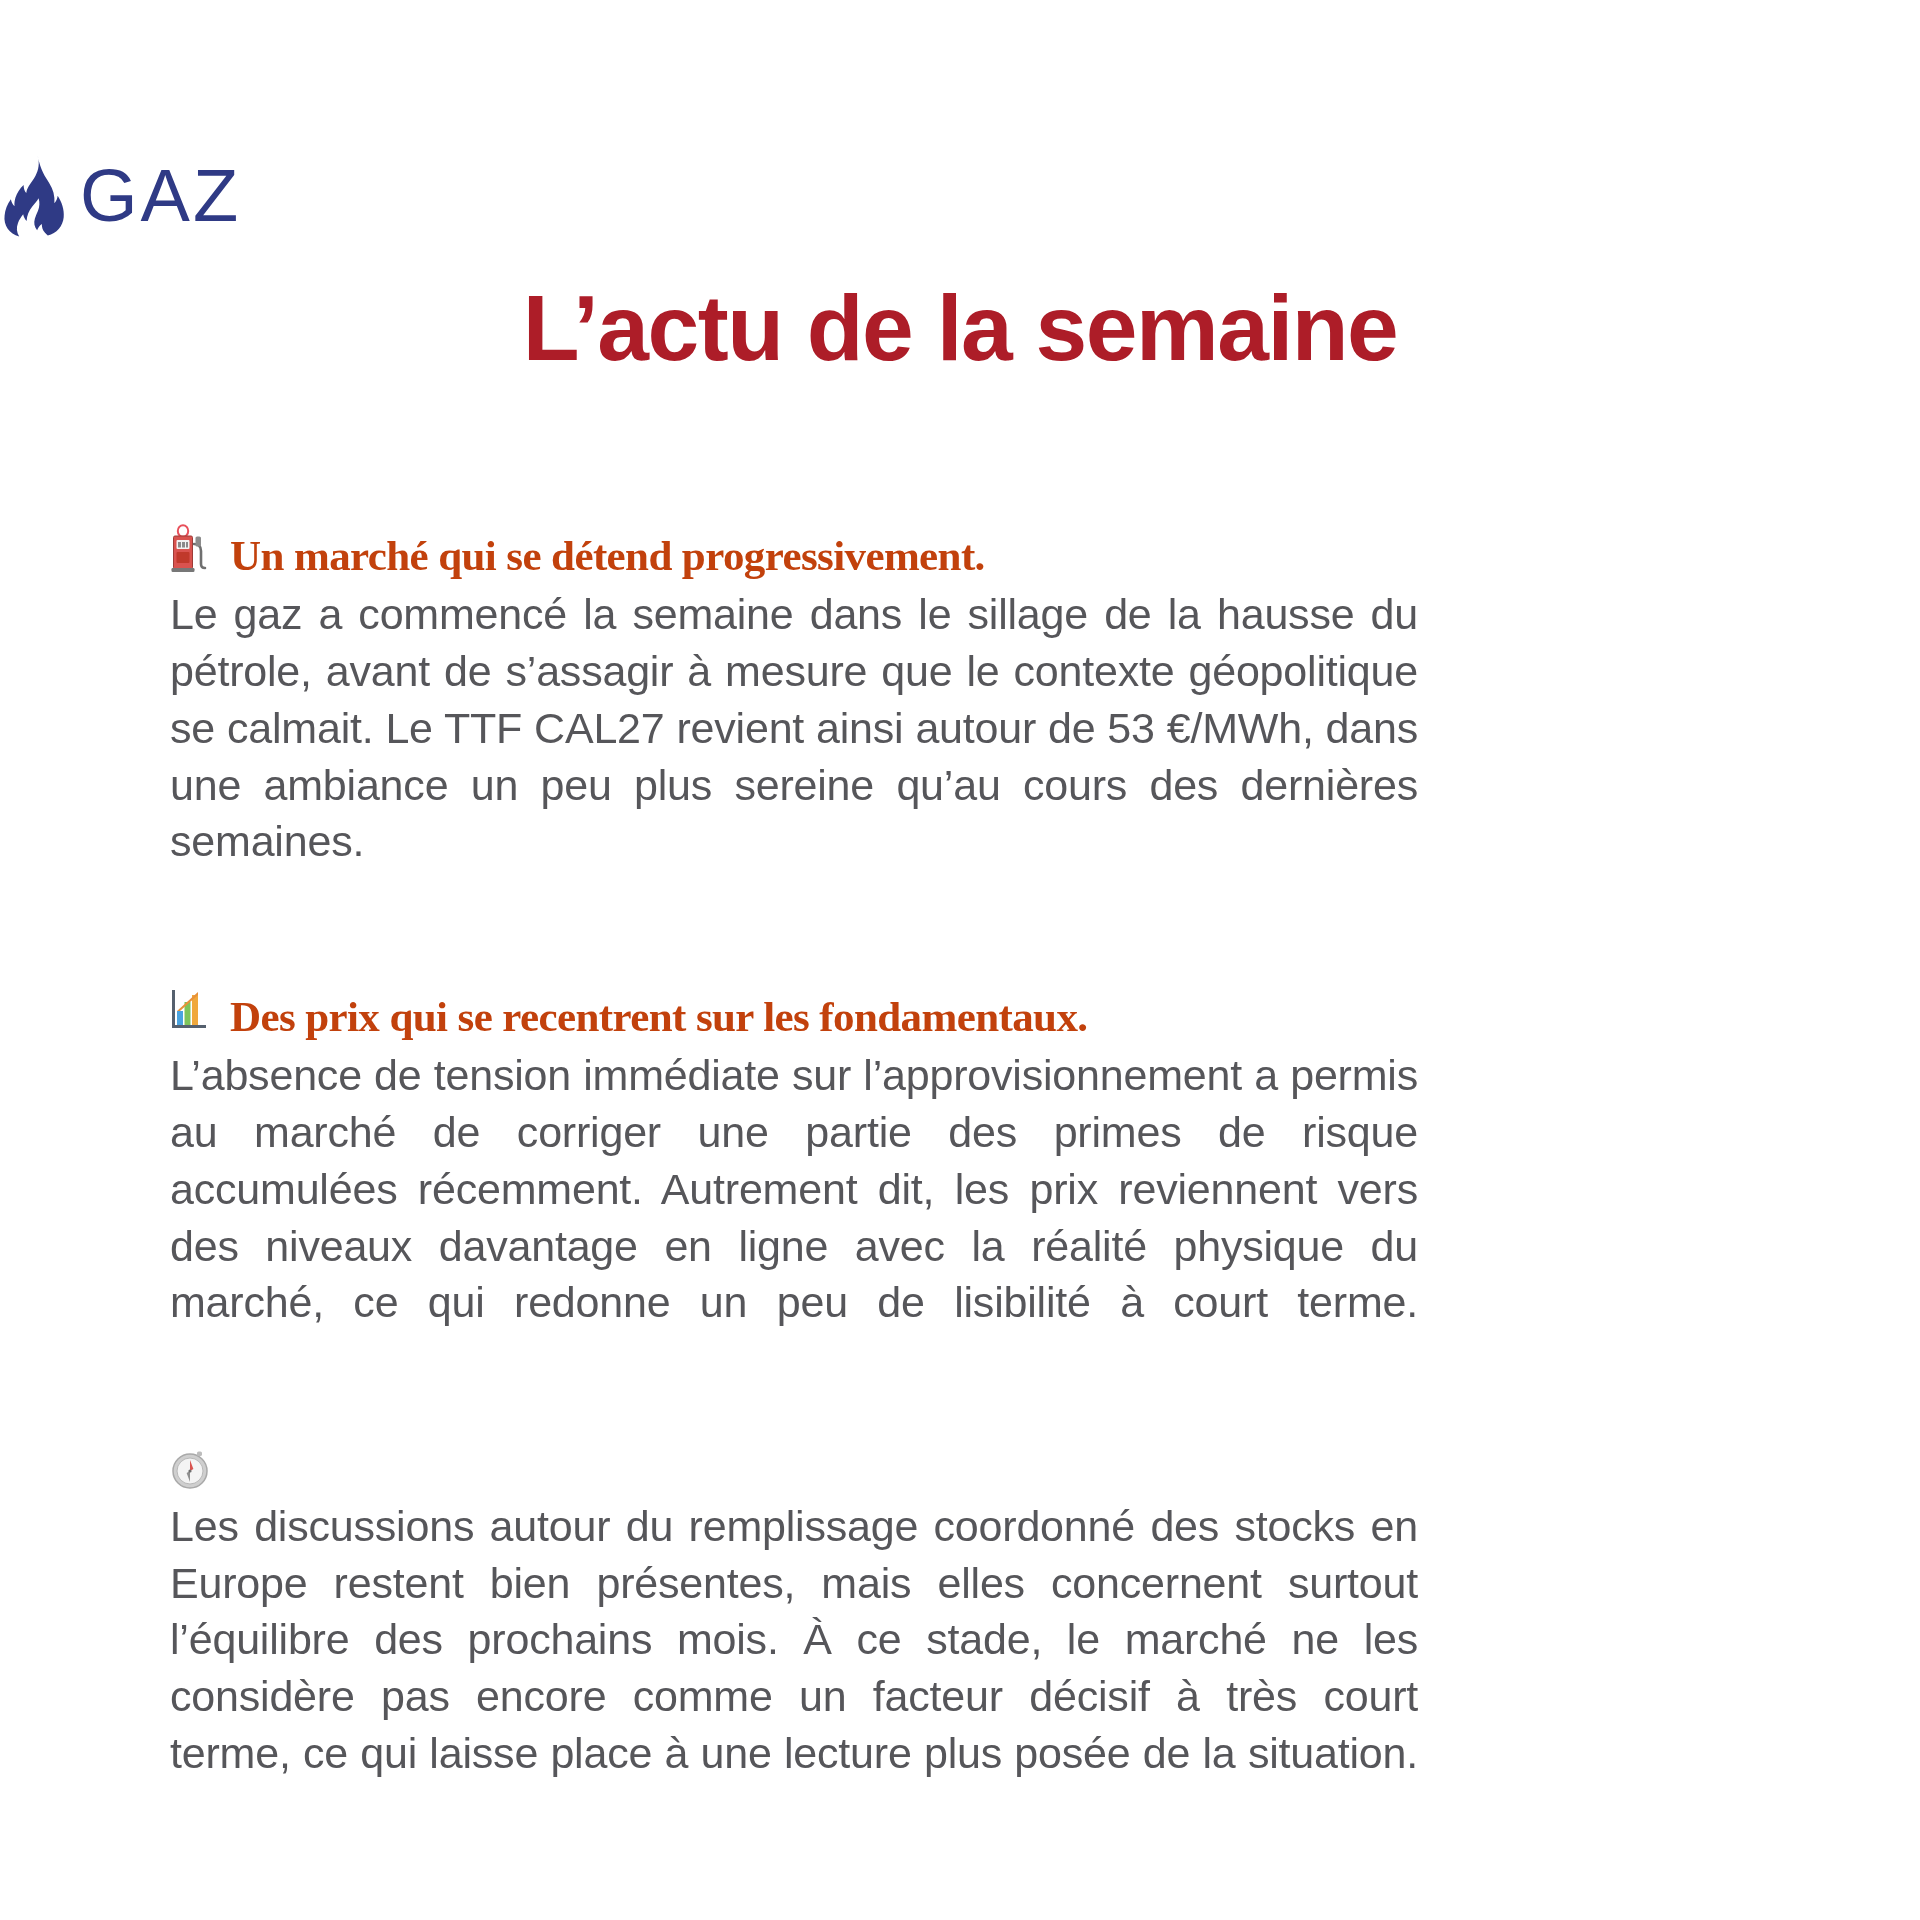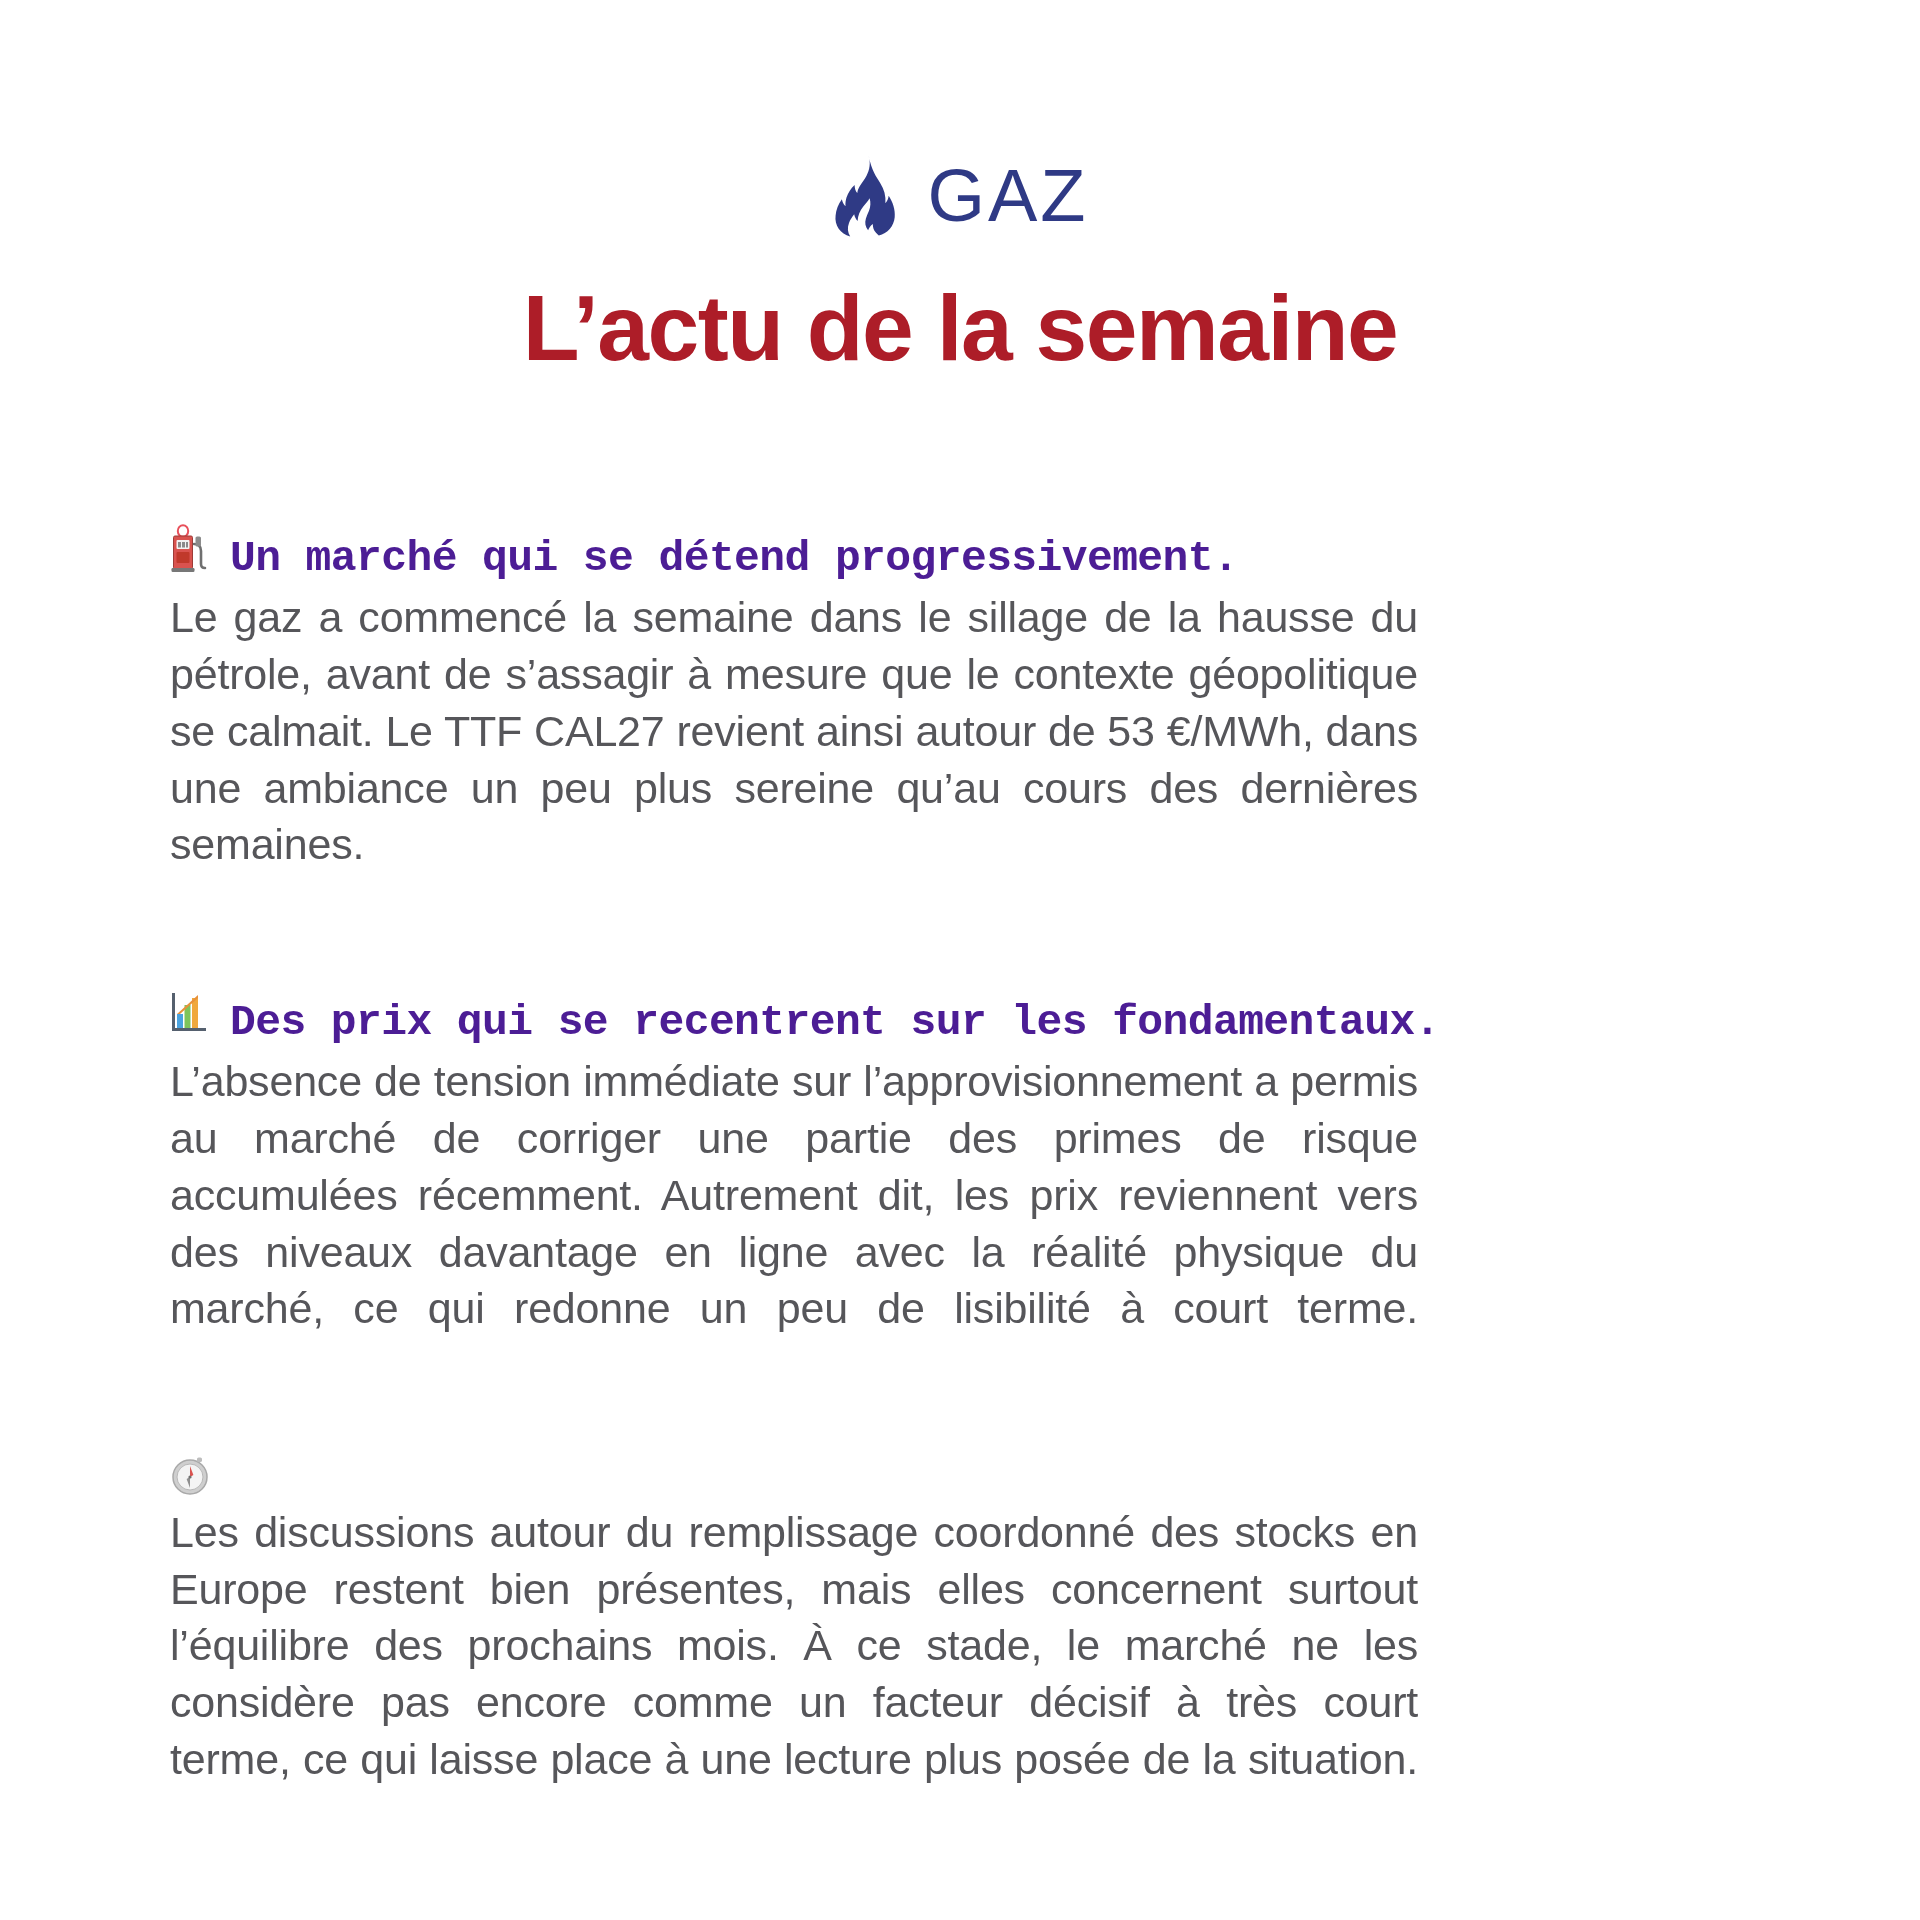--- a/index.html
+++ b/index.html
@@ -20,22 +20,21 @@
     width: 1920px;
     height: 1920px;
     background: #ffffff;
     box-sizing: border-box;
   }
 
   
   .brand {
     display: flex;
     align-items: center;
-    justify-content: center;
-    gap: 22px;
+    gap: 6px;
     padding-top: 150px;
     height: 92px;
   }
   .brand-flame {
     display: block;
     width: 74px;
     height: 82px;
     flex: 0 0 auto;
   }
   .brand-name {
@@ -82,26 +81,26 @@
   .section-emoji {
     font-family: "DejaVu Sans", sans-serif;
     font-size: 40px;
     line-height: 1;
     flex: 0 0 auto;
     position: relative;
     top: 2px;
   }
   .emoji-svg { display: block; width: 42px; height: 48px; }
   .section-title {
-    font-family: Liberation Mono, monospace;
+    font-family: Liberation Serif, serif;
     font-size: 43px;
     font-weight: 700;
     letter-spacing: -0.6px;
     line-height: 1.15;
-    color: #4c1d95;
+    color: #c2410c;
   }
 
   .section-body {
     margin: 6px 0 0 0;
     font-family: "Liberation Sans", "DejaVu Sans", sans-serif;
     font-size: 43px;
     font-weight: 400;
     line-height: 1.32;
     color: #56565a;
     text-align: justify;

